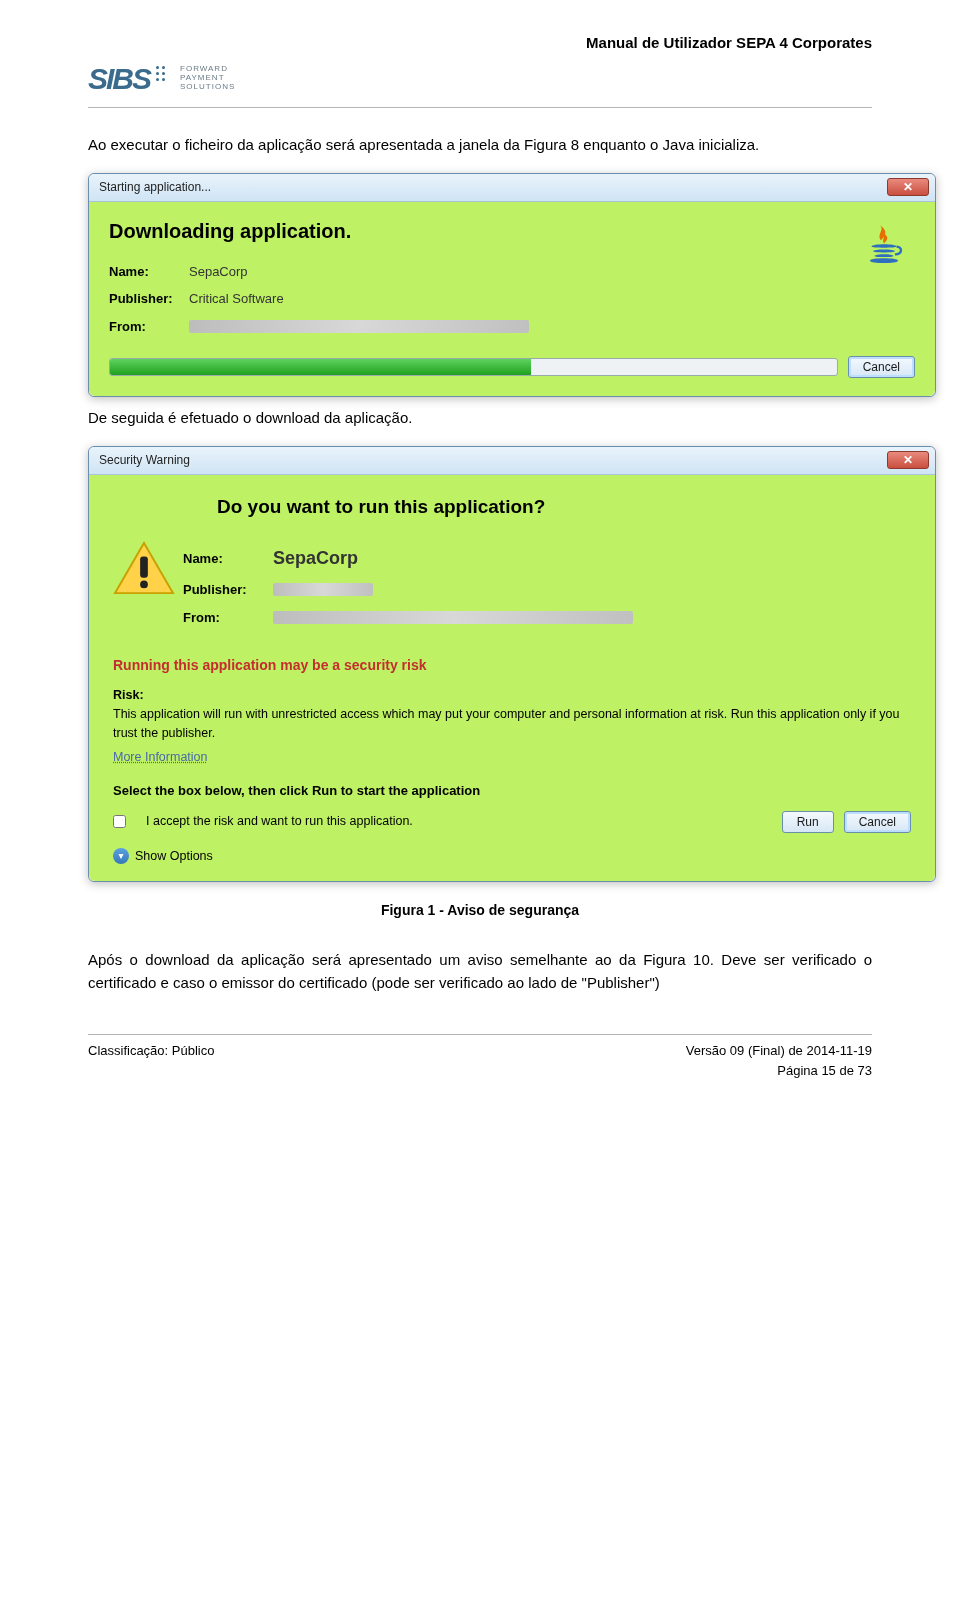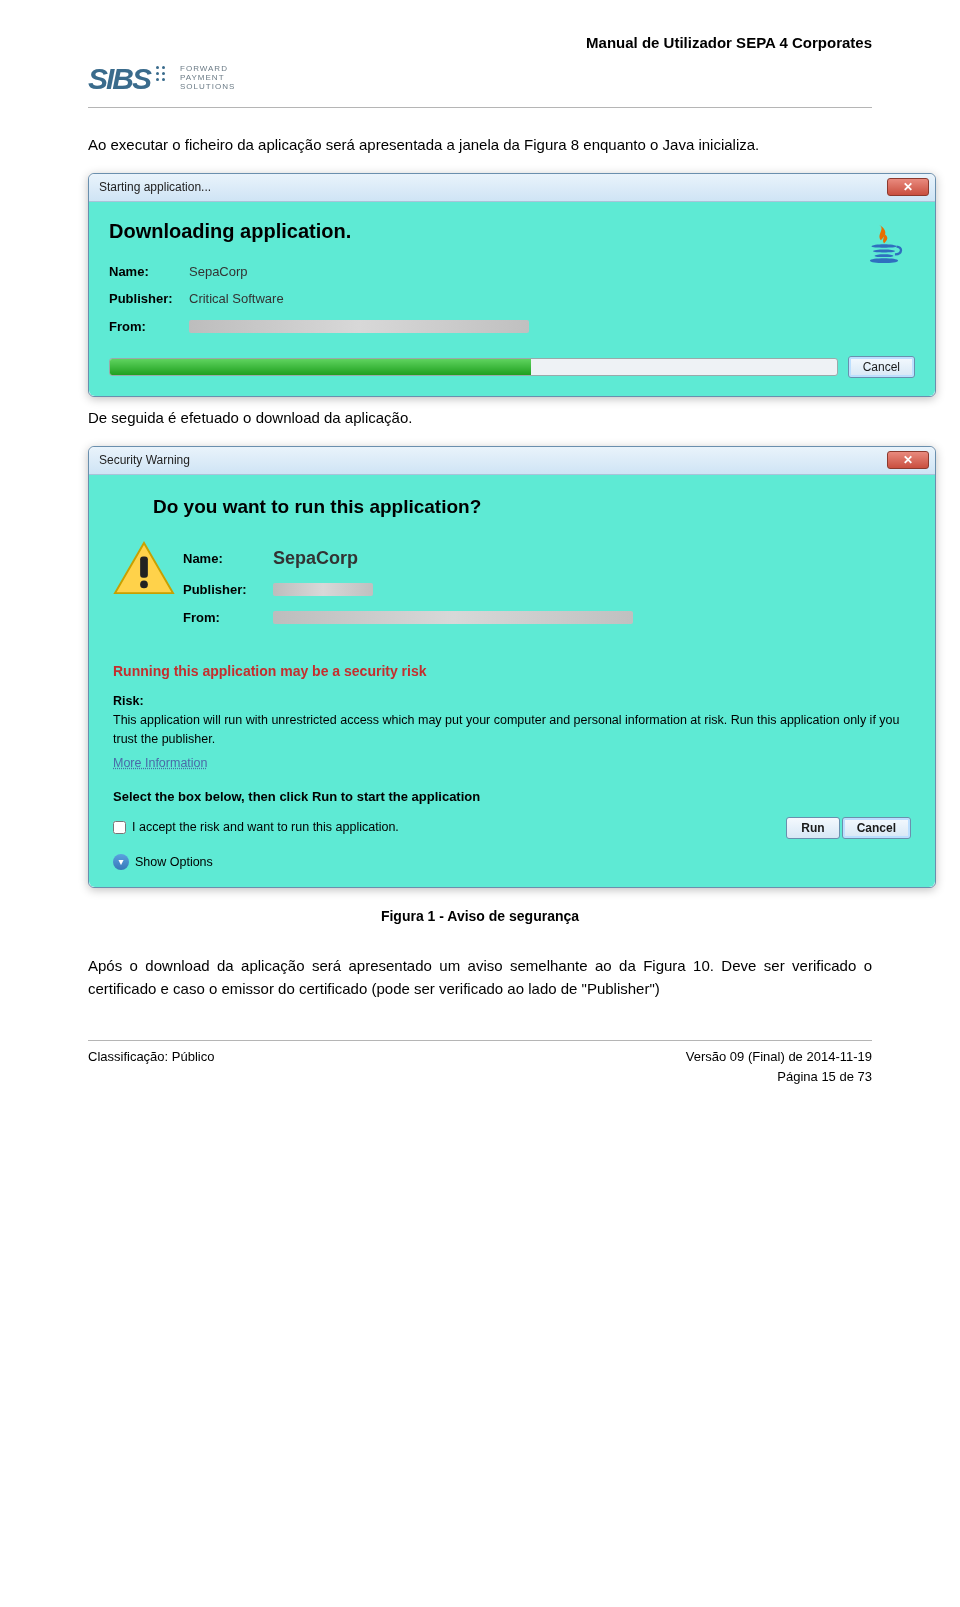--- a/index.html
+++ b/index.html
@@ -66,21 +66,21 @@
   .close-btn {
     width: 42px; height: 18px;
     background: linear-gradient(#e98a7e, #c94f3f);
     border: 1px solid #8c3a2e;
     border-radius: 3px;
     color: #fff;
     display: flex; align-items: center; justify-content: center;
     font-size: 12px; font-weight: bold;
     cursor: pointer;
   }
-  .win7-body { padding: 14px 20px 18px 20px; background: #5eead4; border-radius: 0 0 6px 6px; }
+  .win7-body { padding: 14px 20px 18px 20px; background: #bef264; border-radius: 0 0 6px 6px; }
   .dl-heading { font-size: 20px; font-weight: bold; margin-bottom: 16px; }
   .dl-row { display: flex; align-items: center; margin: 8px 0; font-size: 13px; }
   .dl-label { width: 80px; font-weight: bold; }
   .dl-val { color: #333; }
   .blur-line {
     display:inline-block; height:13px; width:340px;
     background: linear-gradient(90deg, #bdbdbd 0%, #d8d8d8 50%, #c0c0c0 100%);
     border-radius:2px; filter: blur(0.6px);
   }
   .java-icon {
@@ -104,39 +104,39 @@
     background: linear-gradient(#f4f9fe,#d7e7f5);
     border: 1px solid #6a8fae; border-radius: 3px;
     font-size: 12px; color: #1a1a1a;
     display:inline-flex; align-items:center; justify-content:center;
     cursor:pointer;
   }
   .w7-btn.focused { box-shadow: 0 0 0 2px #bcdfff inset; }
 
   
   .win7.second .win7-body { padding: 18px 24px 16px 24px; }
-  .sec-heading { font-size: 19px; font-weight: bold; margin-bottom: 16px; margin-left: 40px; }
+  .sec-heading { font-size: 19px; font-weight: bold; margin-bottom: 16px; margin-left: 104px; }
   .sec-row { display:flex; }
   .warn-icon { width:70px; flex-shrink:0; margin-top:4px; }
   .warn-icon svg { width:62px; height:56px; }
   .sec-fields { flex:1; }
   .sec-fields .dl-row .dl-label { width:90px; }
   .sec-fields .dl-val.big { font-size:18px; font-weight:bold; }
   .sec-fields .blur-line.short { width:100px; }
   .sec-fields .blur-line.long { width:360px; }
-  .risk-warn { color:#c42e2e; font-weight:bold; margin-top:26px; font-size:14px; }
+  .risk-warn { color:#c42e2e; font-weight:bold; margin-top:20px; font-size:14px; }
   .risk-block { display:flex; margin-top:10px; font-size:12.5px;flex-direction:column; }
   .risk-block .dl-label { width:50px; font-weight:bold; }
   .risk-text { flex:1; }
   .more-link { color:#4a6aa8; text-decoration: underline dotted; font-size:12.5px; margin-top:6px; display:inline-block; cursor:pointer; }
   .select-line { font-weight:bold; font-size:13px; margin-top:14px; }
   .accept-row { display:flex; align-items:center; justify-content:space-between; margin-top:10px; }
-  .accept-label { font-size:12.5px; display:flex; align-items:center; gap:6px; cursor:pointer; }
+  .accept-label { font-size:12.5px; display:flex; align-items:center; gap:20px; cursor:pointer; }
   .accept-label input { width:13px; height:13px; }
-  .button-group { display:flex; gap:2px;font-weight:bold; }
+  .button-group { display:flex; gap:10px; }
   .show-options {
     display:flex; align-items:center; gap:6px; font-size:12.5px; margin-top:14px; cursor:pointer;
   }
   .chev {
     width:16px; height:16px; border-radius:50%;
     background: linear-gradient(#5aa2e0,#3778b8);
     display:inline-flex; align-items:center; justify-content:center;
     color:#fff; font-size:10px;
   }
 

